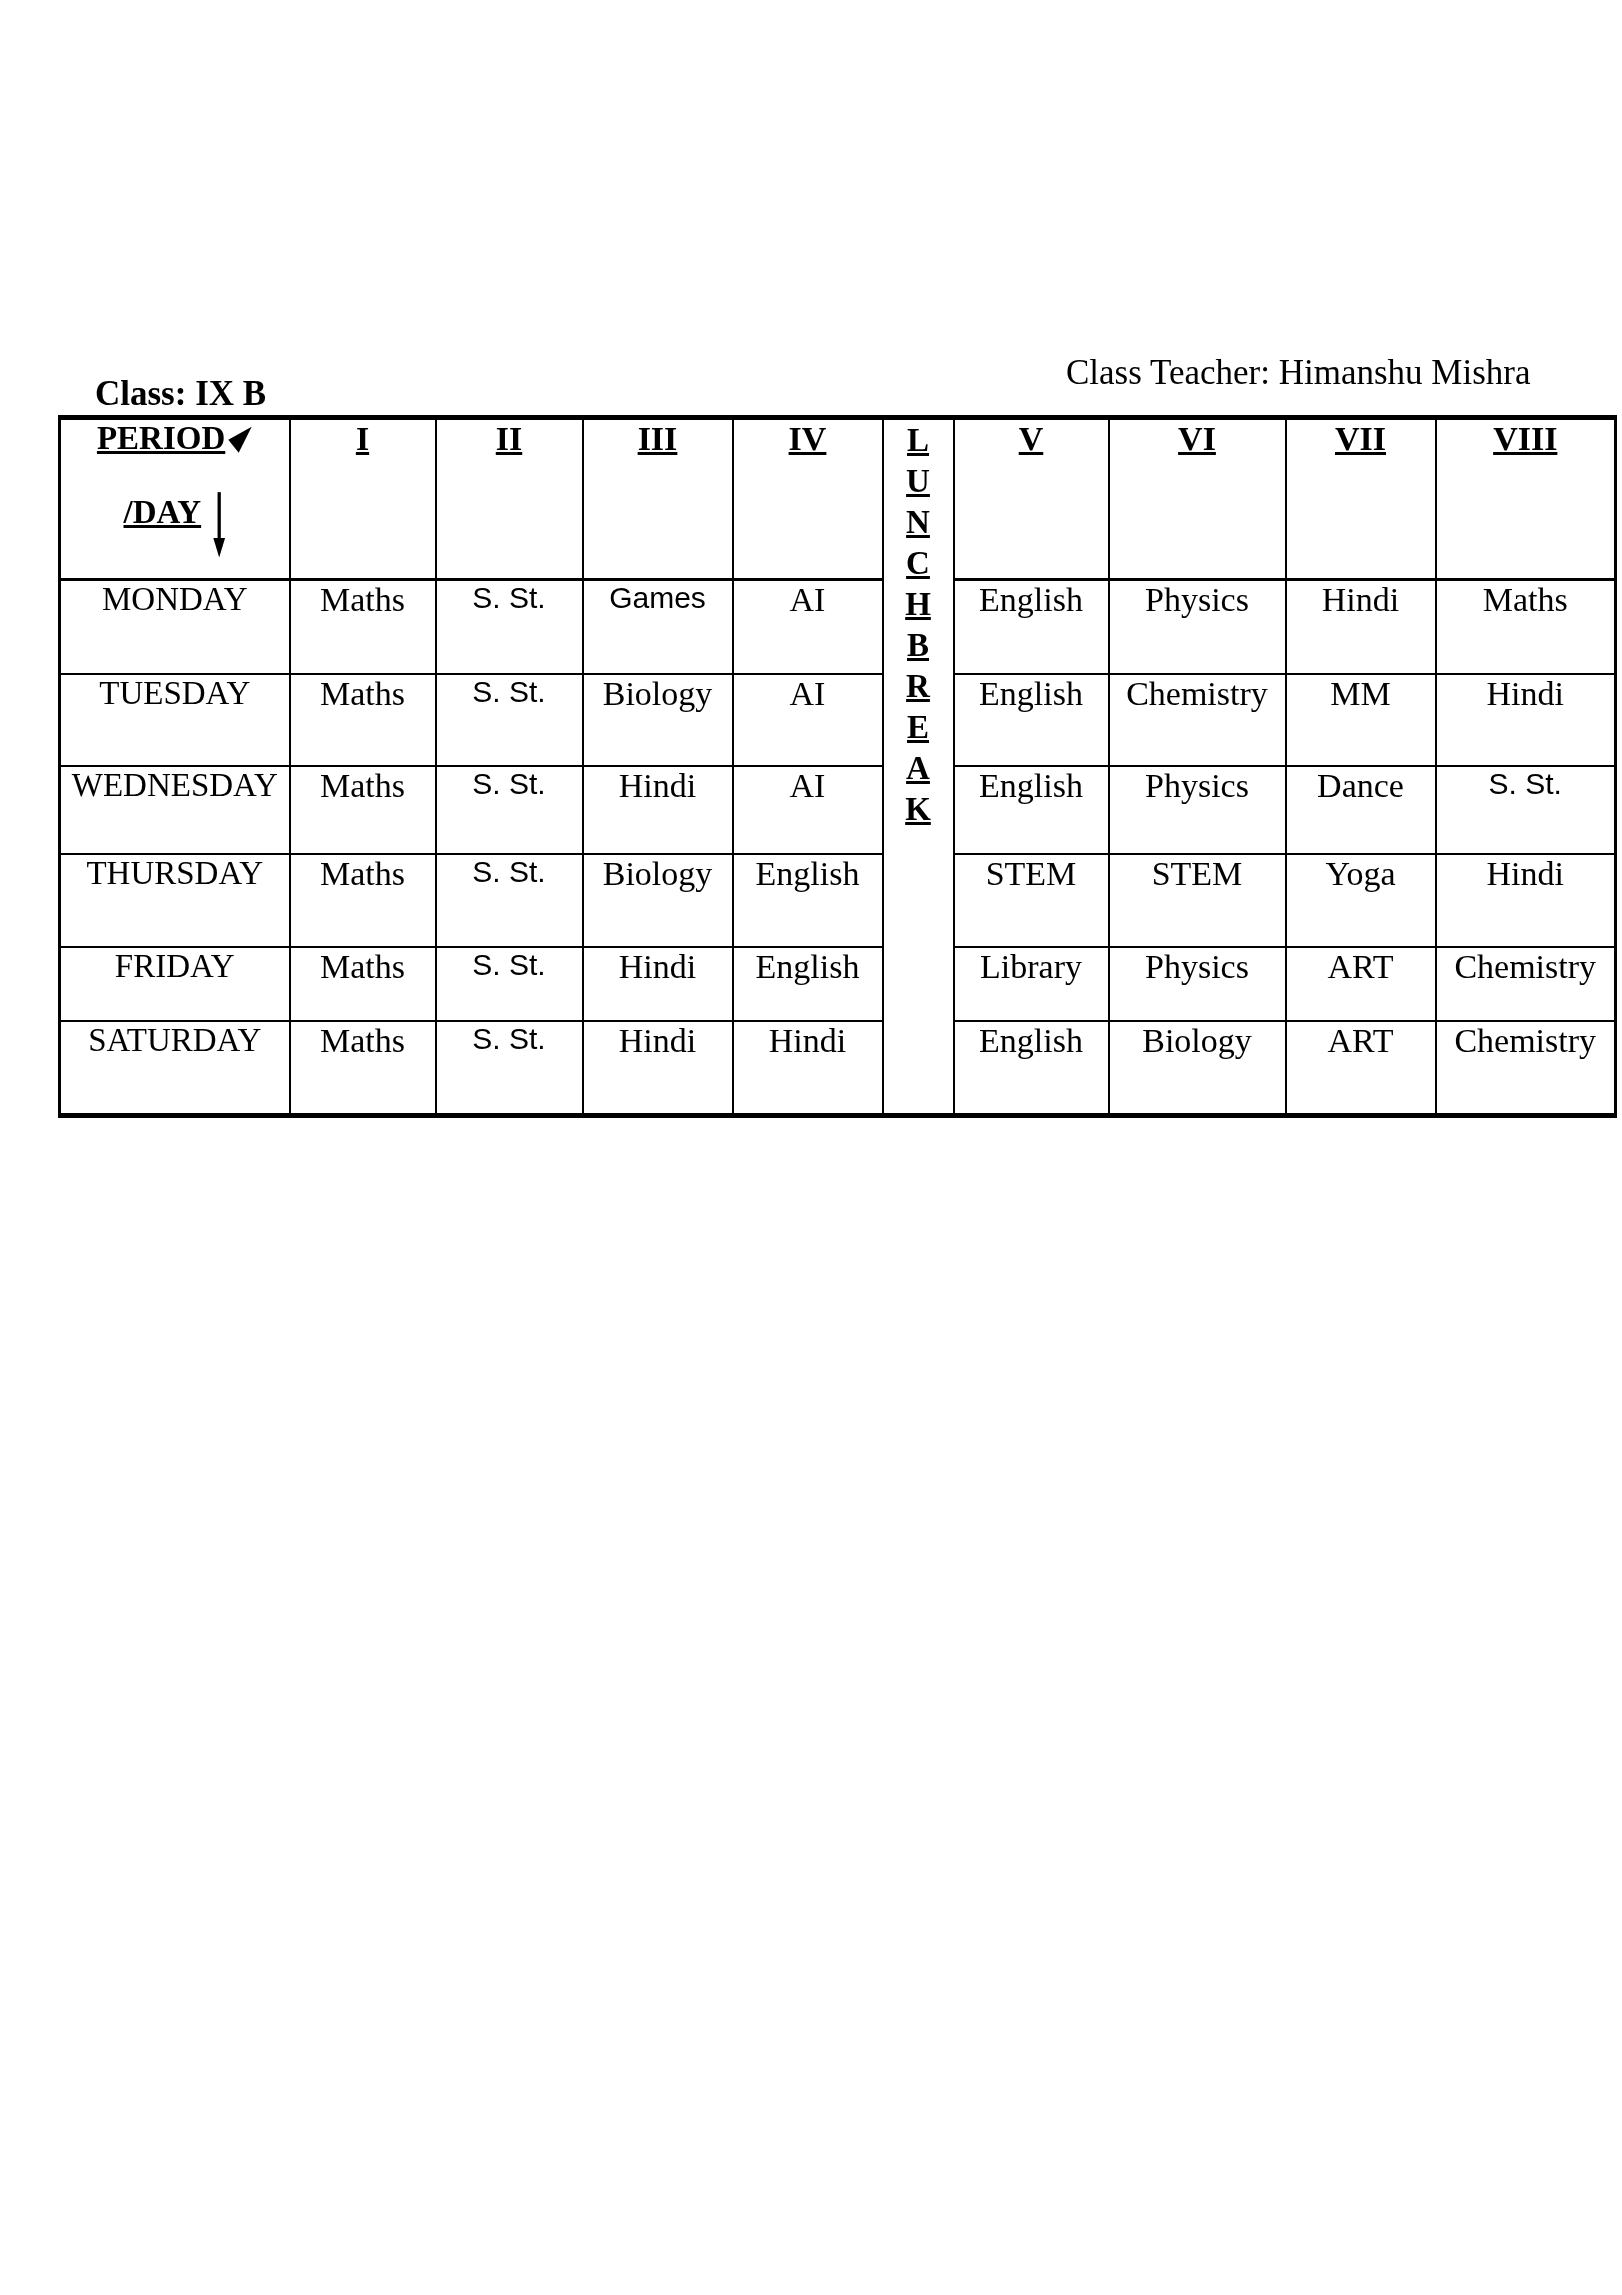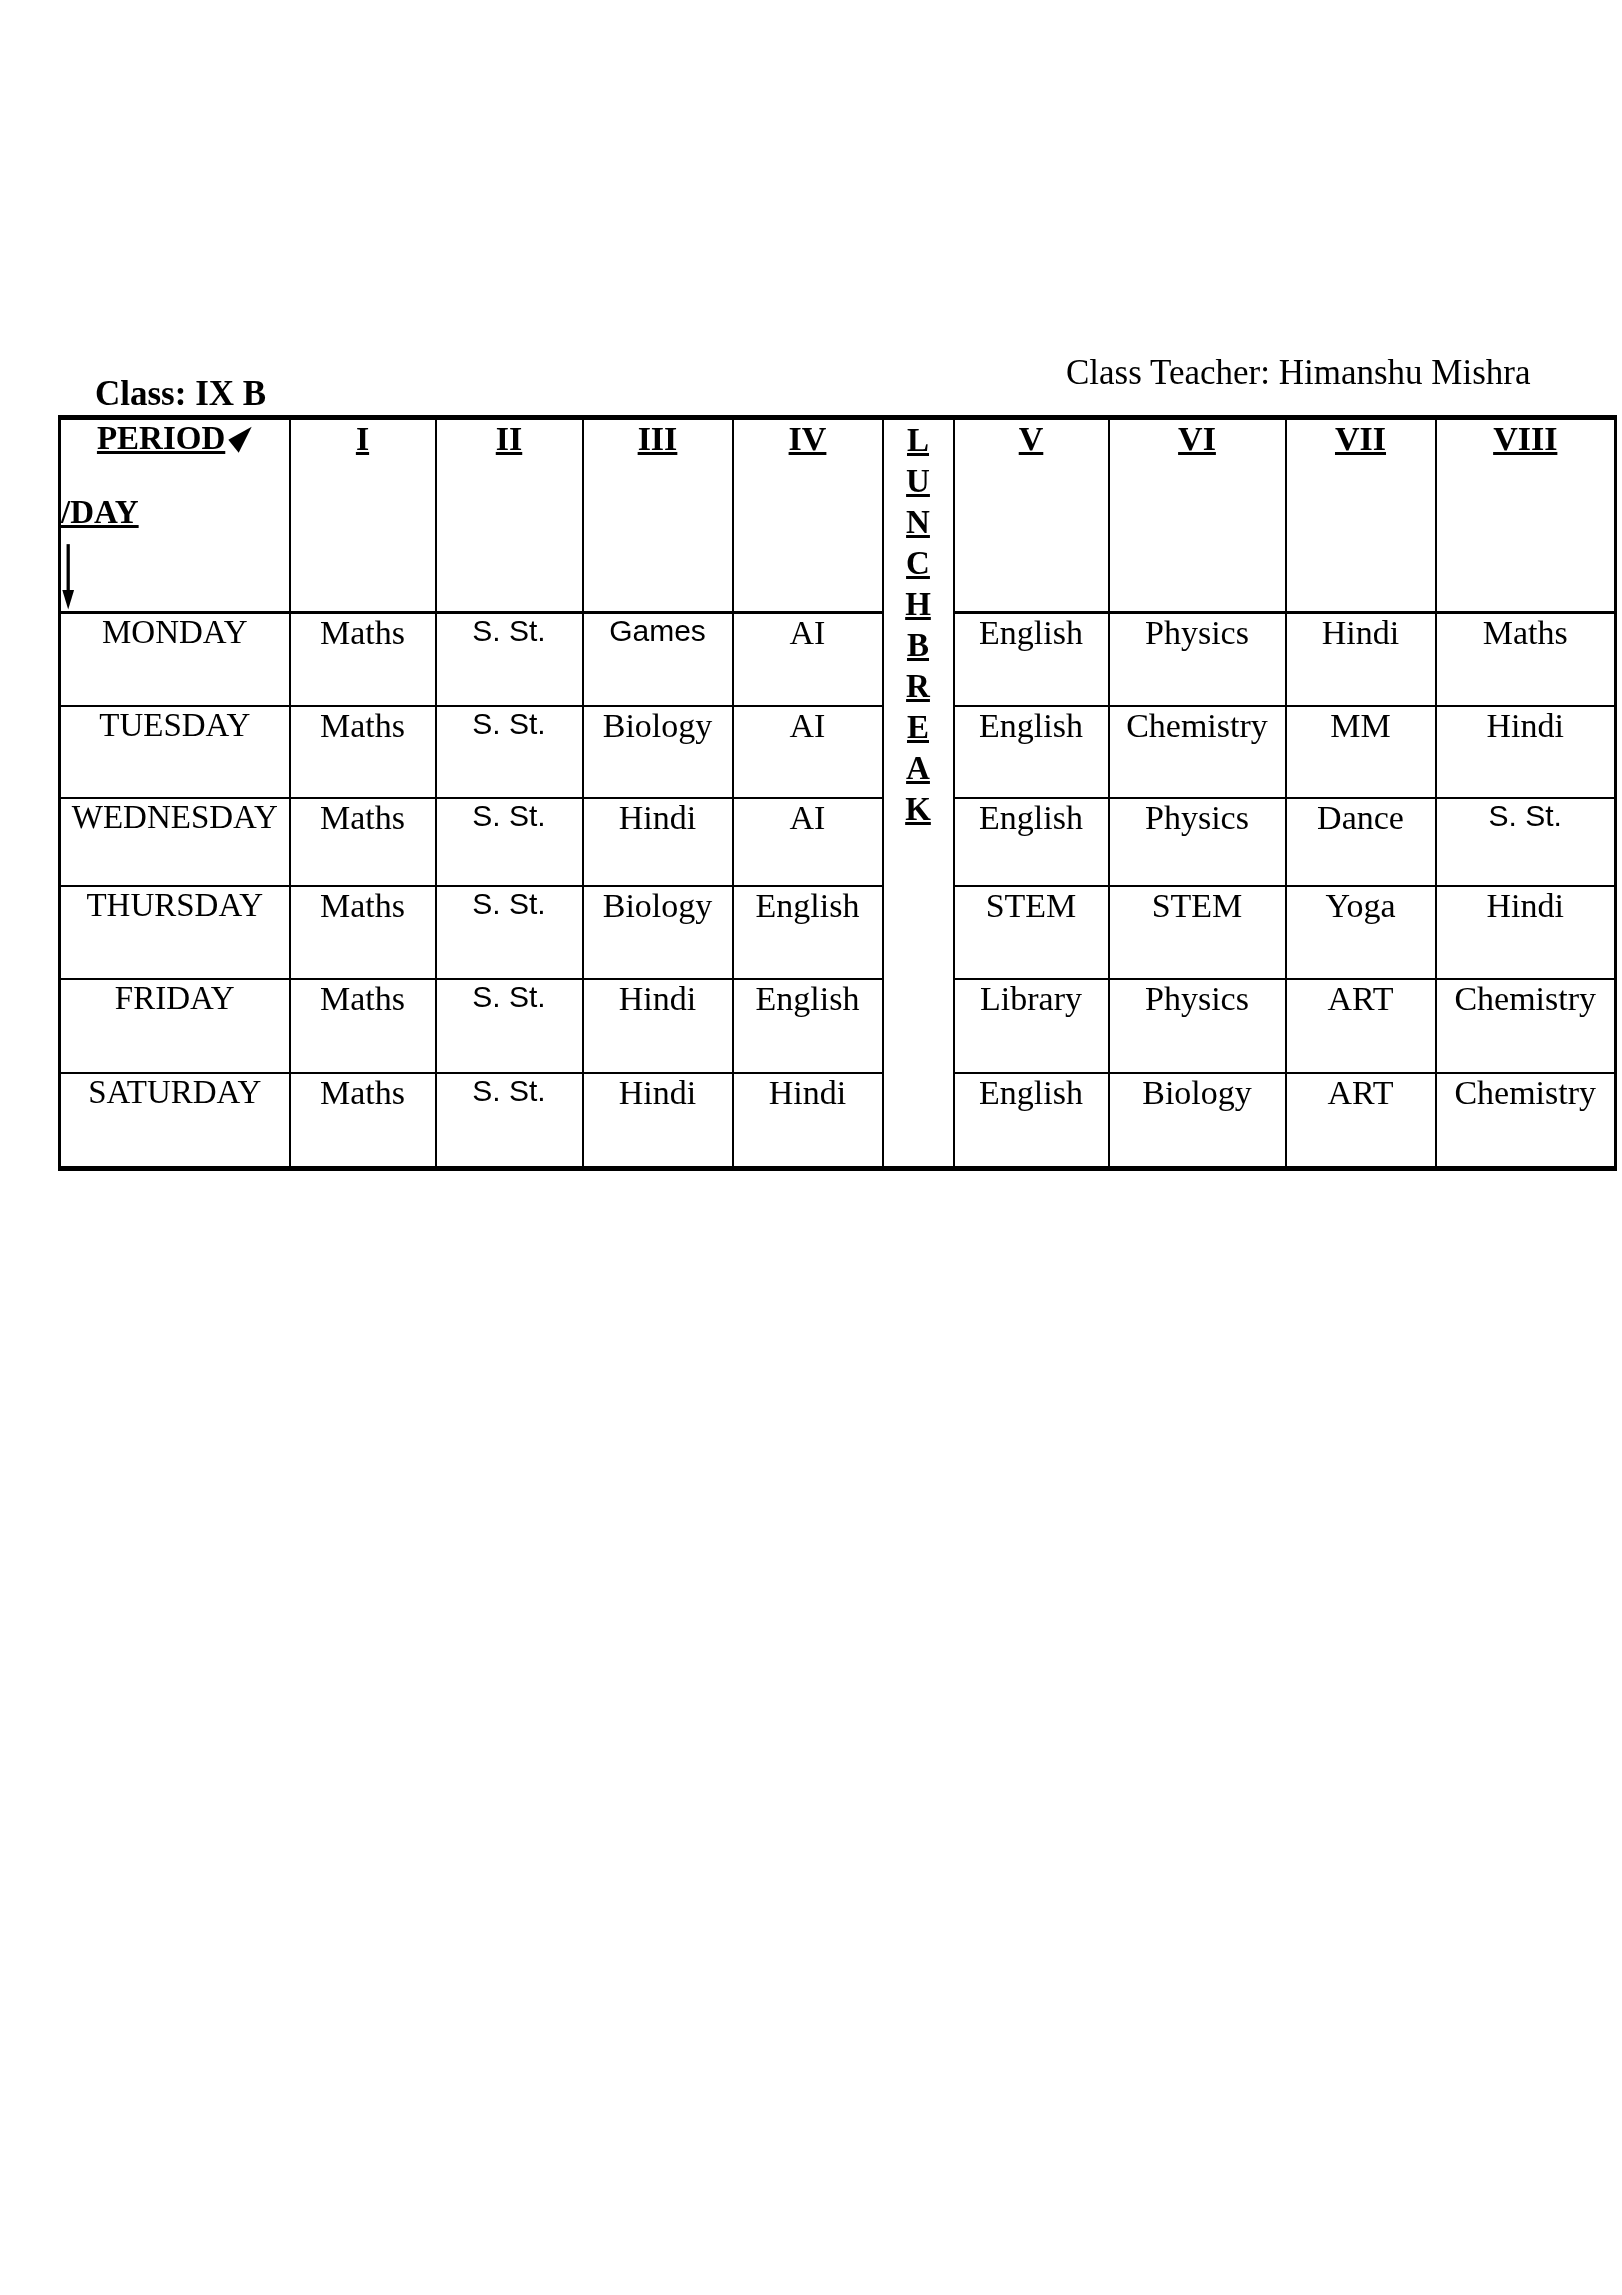--- a/index.html
+++ b/index.html
@@ -20,21 +20,21 @@
     border:3.3px solid #000;border-top-width:5.2px;border-bottom-width:5.2px;
   }
   table.tt td{
     border:2px solid #000;border-top-width:2.6px;border-bottom-width:2.6px;
     vertical-align:top;text-align:center;padding:0;overflow:hidden;
   }
   tr.hdr > td{border-bottom-width:3.9px;text-decoration:underline;}
   
   .pd-cell{font-weight:bold;font-size:33px;padding-top:14.4px;}
   .pd-line1{display:flex;justify-content:center;align-items:flex-start;gap:1.3px;}
-  .pd-line2{display:flex;justify-content:center;align-items:flex-start;gap:10.5px;margin-top:35px;flex-direction:column;}
+  .pd-line2{display:flex;justify-content:center;align-items:flex-start;gap:10.5px;margin-top:35px;}
   .pd-line2 .txt{line-height:41px;}
   .arrow-ne{margin-top:3.9px;}
   
   .rn{font-weight:bold;font-size:34px;padding-top:15.7px;}
   
   .lunch-cell{padding-top:17px;}
   .lunch-cell span{display:block;font-weight:bold;font-size:33px;line-height:41px;}
   
   .day{font-size:33px;padding-top:11.8px;}
   .sub{font-size:34px;padding-top:10.5px;}
@@ -142,21 +142,21 @@
       <td class="sub">Maths</td>
       <td class="sub sans">S. St.</td>
       <td class="sub">Biology</td>
       <td class="sub">English</td>
       <td class="sub">STEM</td>
       <td class="sub">STEM</td>
       <td class="sub">Yoga</td>
       <td class="sub">Hindi</td>
     </tr>
 
-    <tr style="height:94px">
+    <tr style="height:74px">
       <td class="day">FRIDAY</td>
       <td class="sub">Maths</td>
       <td class="sub sans">S. St.</td>
       <td class="sub">Hindi</td>
       <td class="sub">English</td>
       <td class="sub">Library</td>
       <td class="sub">Physics</td>
       <td class="sub">ART</td>
       <td class="sub">Chemistry</td>
     </tr>

